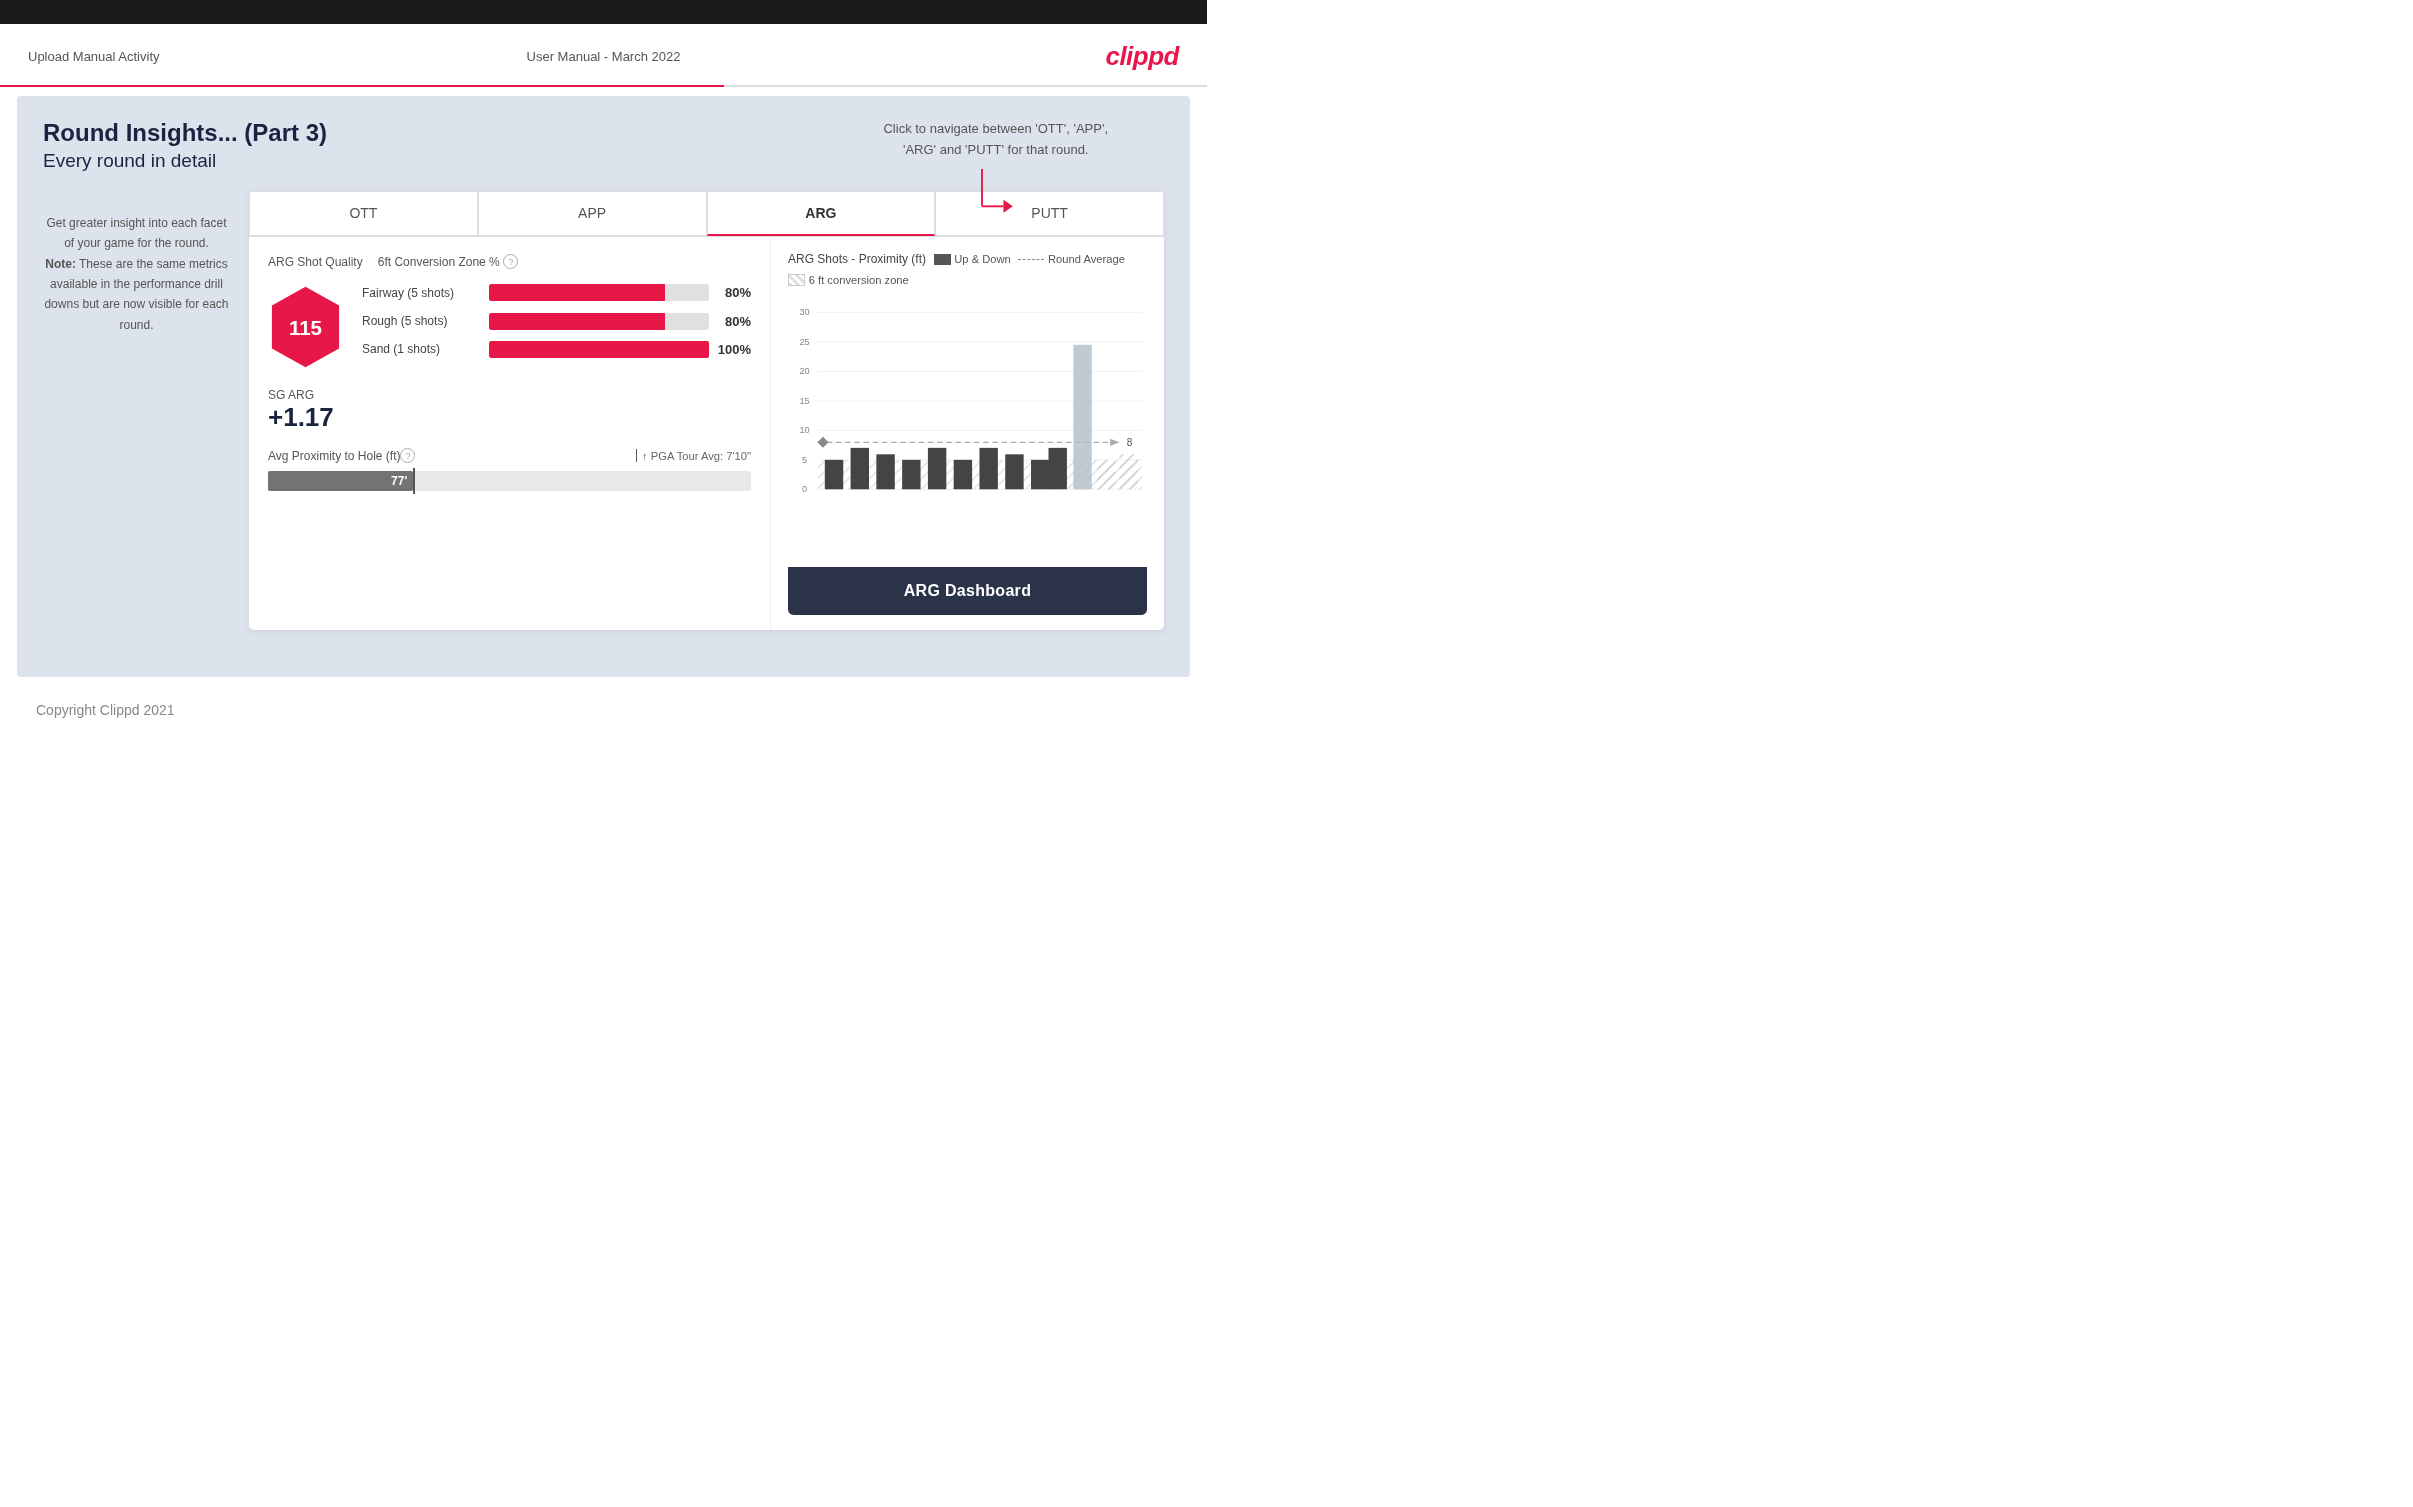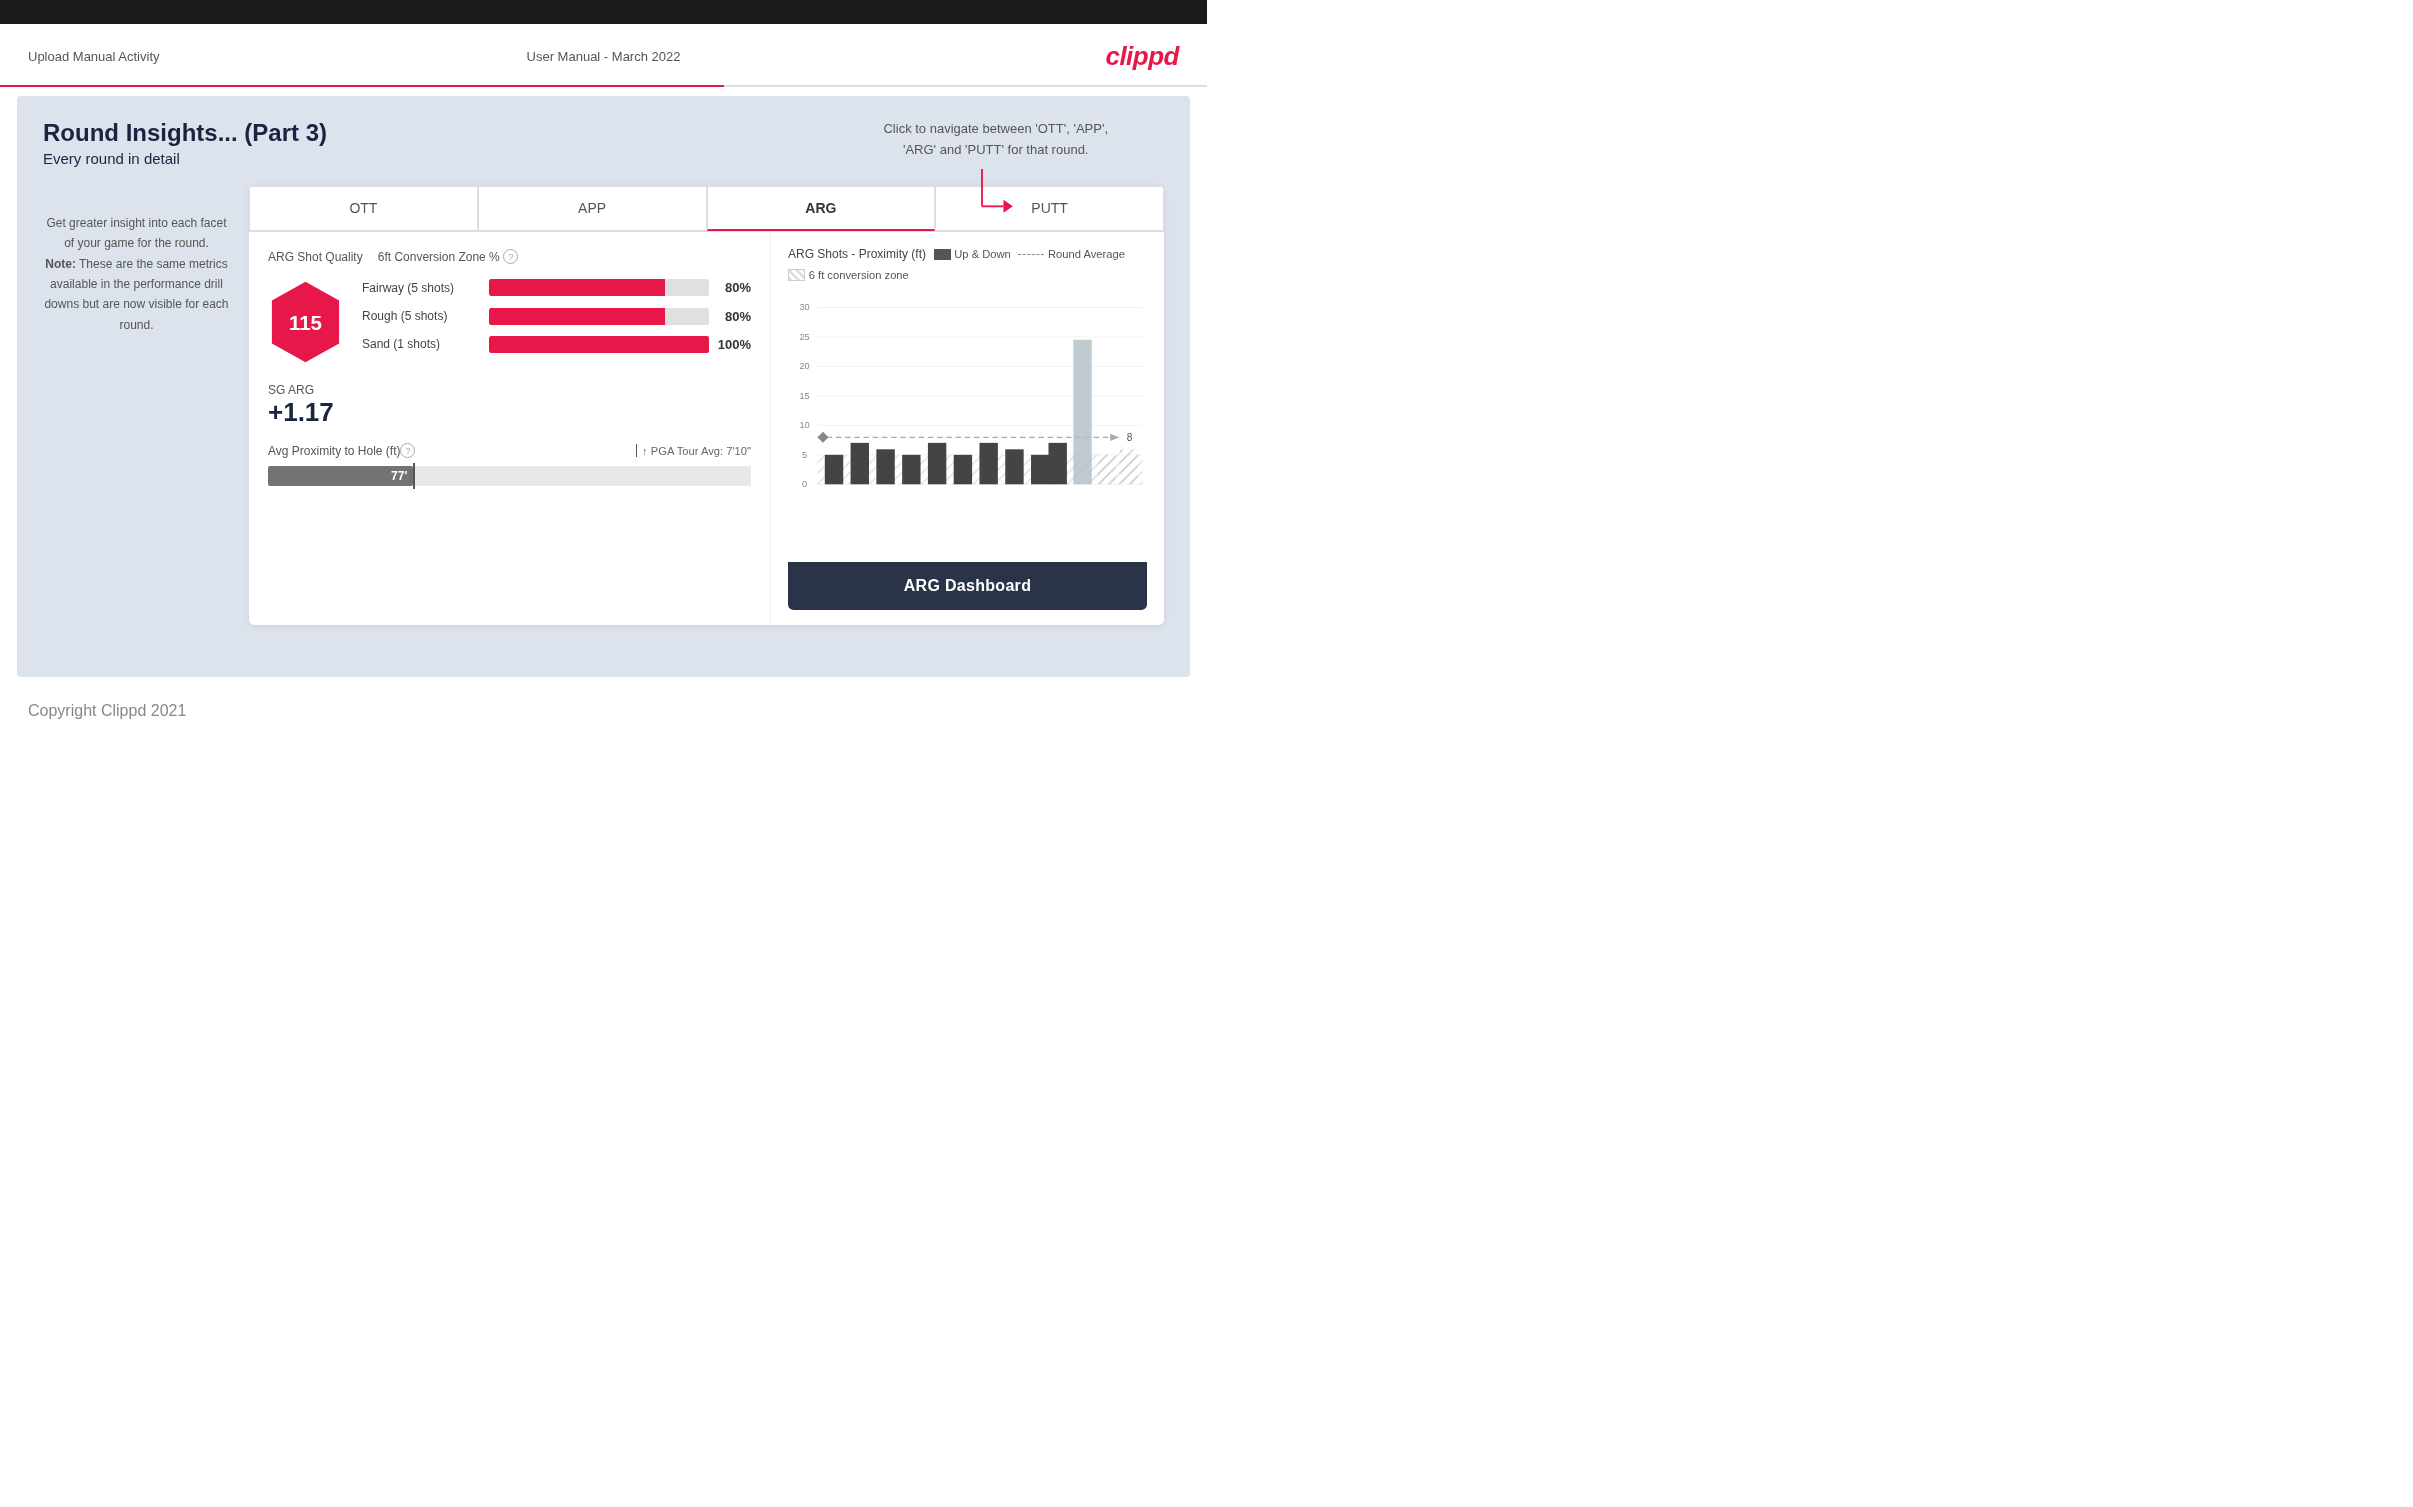--- a/index.html
+++ b/index.html
@@ -62,21 +62,21 @@
     }
 
     
     .page-title {
       font-size: 24px;
       font-weight: 800;
       color: #1a2340;
       margin-bottom: 3.7px;
     }
     .page-subtitle {
-      font-size: 15px;
+      font-size: 19px;
       color: #1a2340;
       margin-bottom: 19px;
     }
 
     
     .card-container {
       margin-left: 206px;
       margin-right: 0;
       background: #fff;
       border-radius: 5.6px;
@@ -344,22 +344,22 @@
       text-align: center;
       font-size: 16px;
       font-weight: 600;
       cursor: pointer;
       border-radius: 0 0 5.6px 5.6px;
       letter-spacing: 0.3px;
     }
 
     
     .footer {
-      padding: 15px 28px;
-      font-size: 16px;
+      padding: 15px 36px;
+      font-size: 14px;
       color: #888;
     }
 
     
     .main-relative {
       position: relative;
     }
   </style>
 </head>
 <body>

